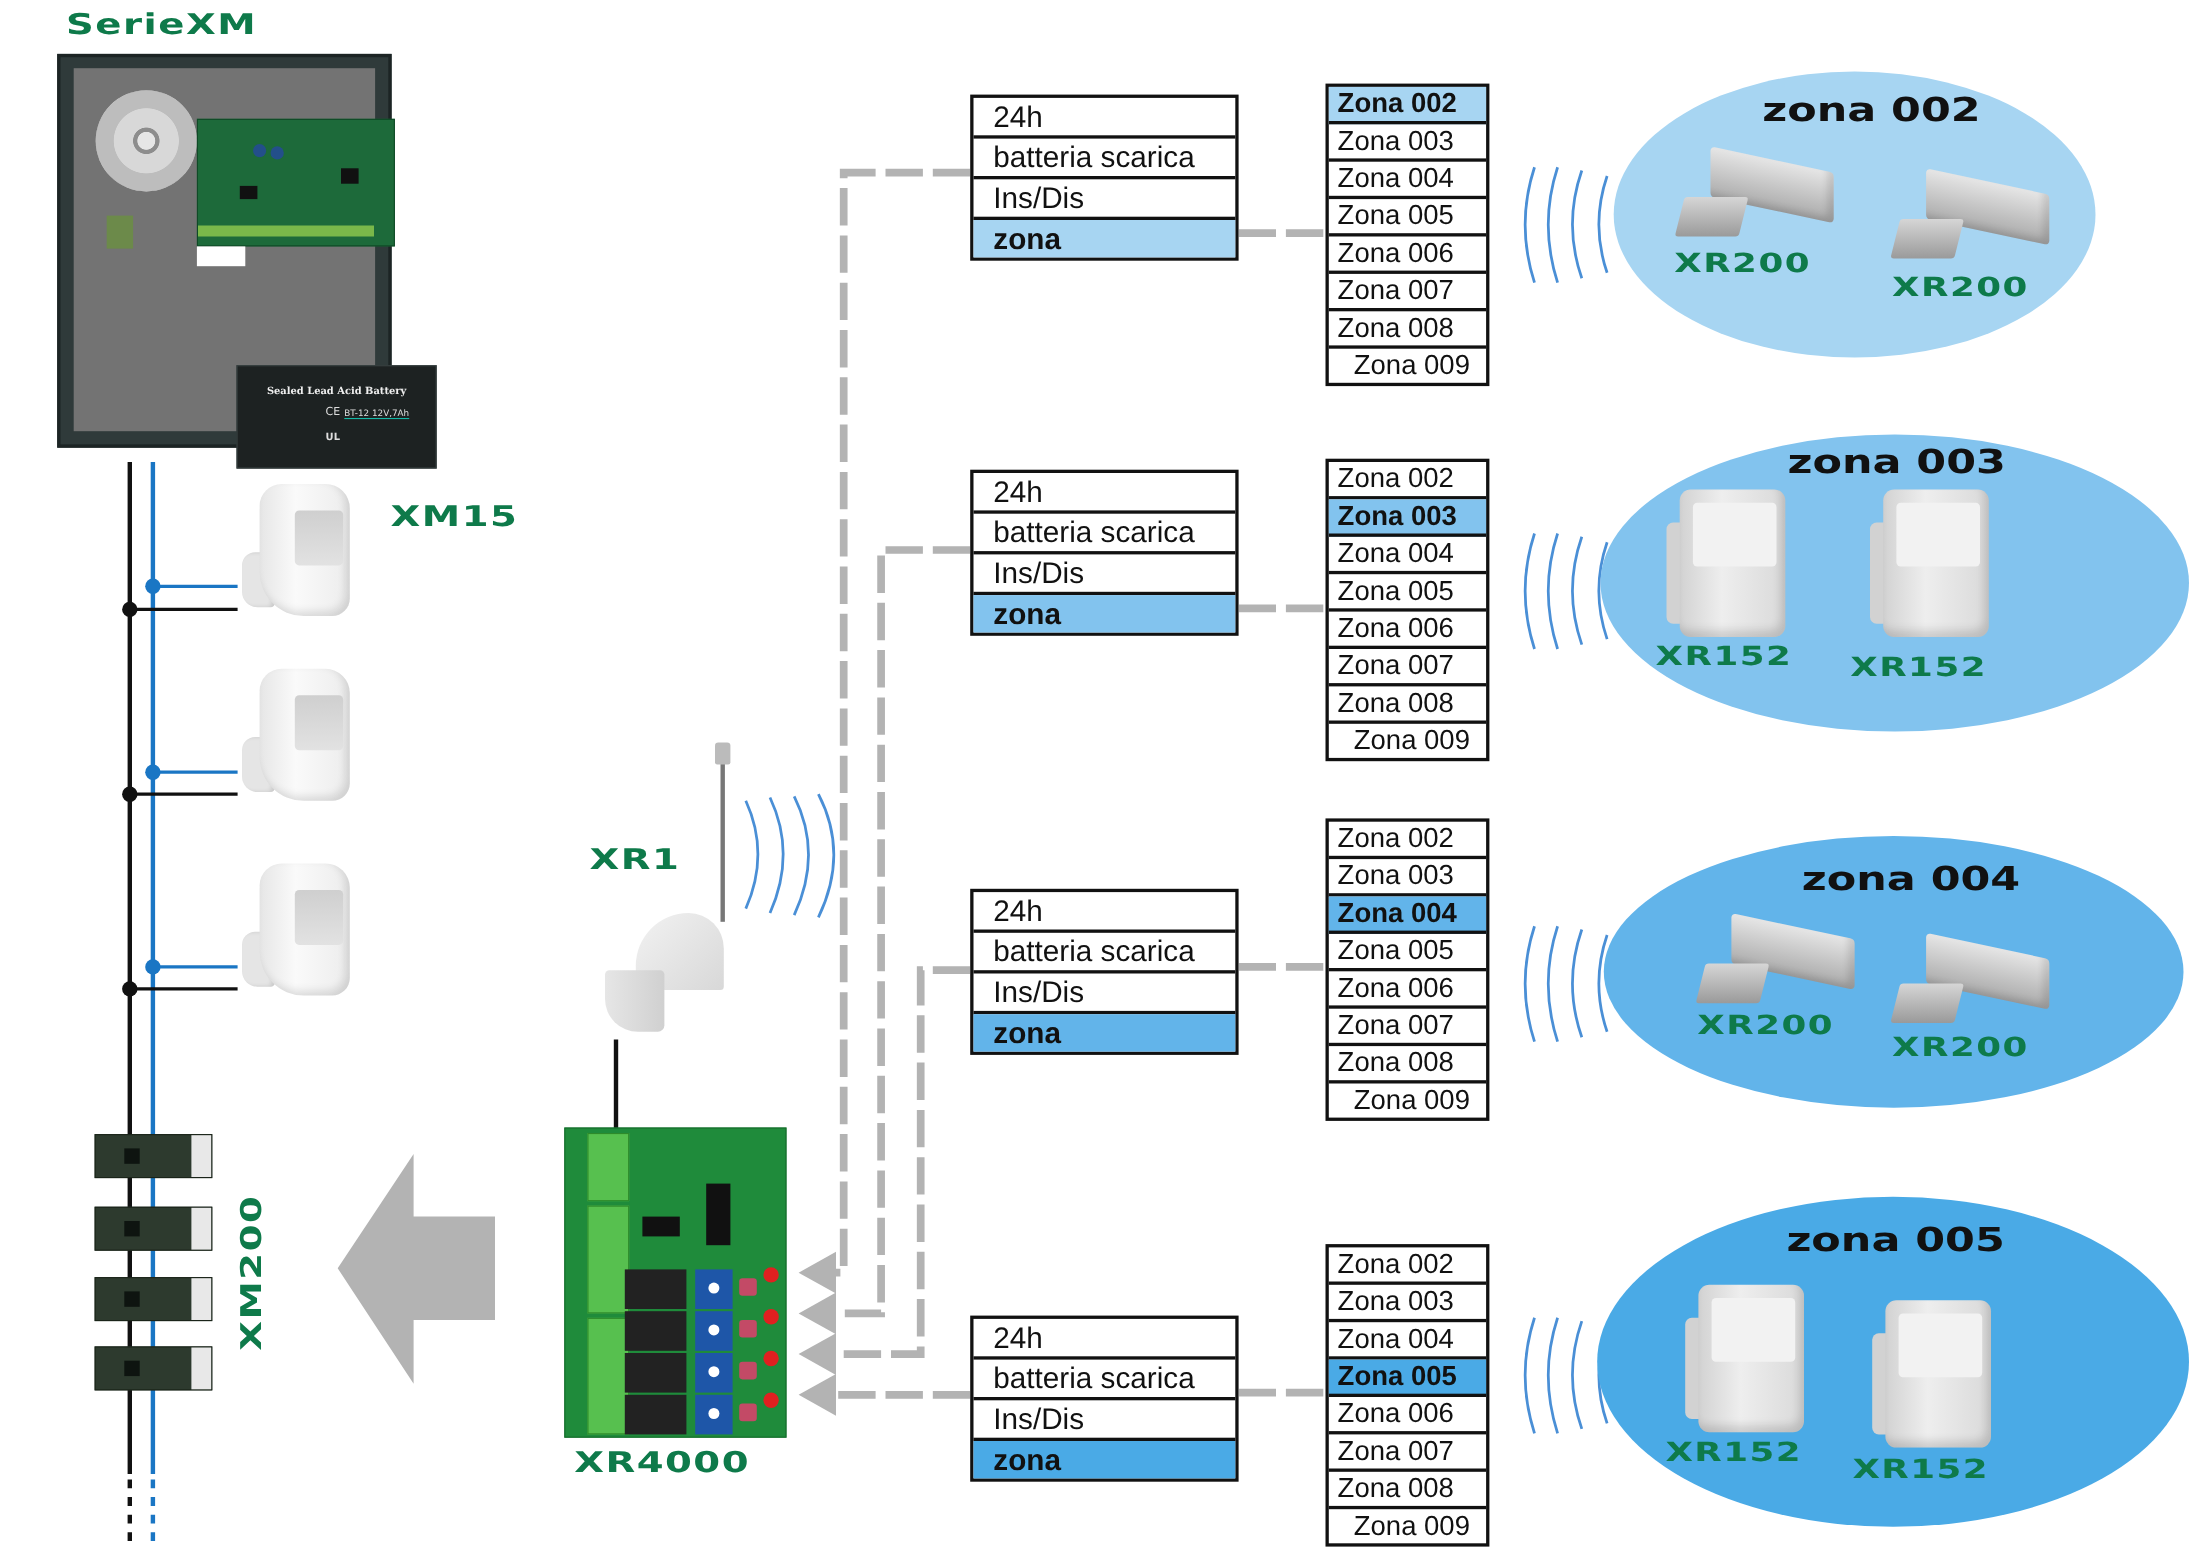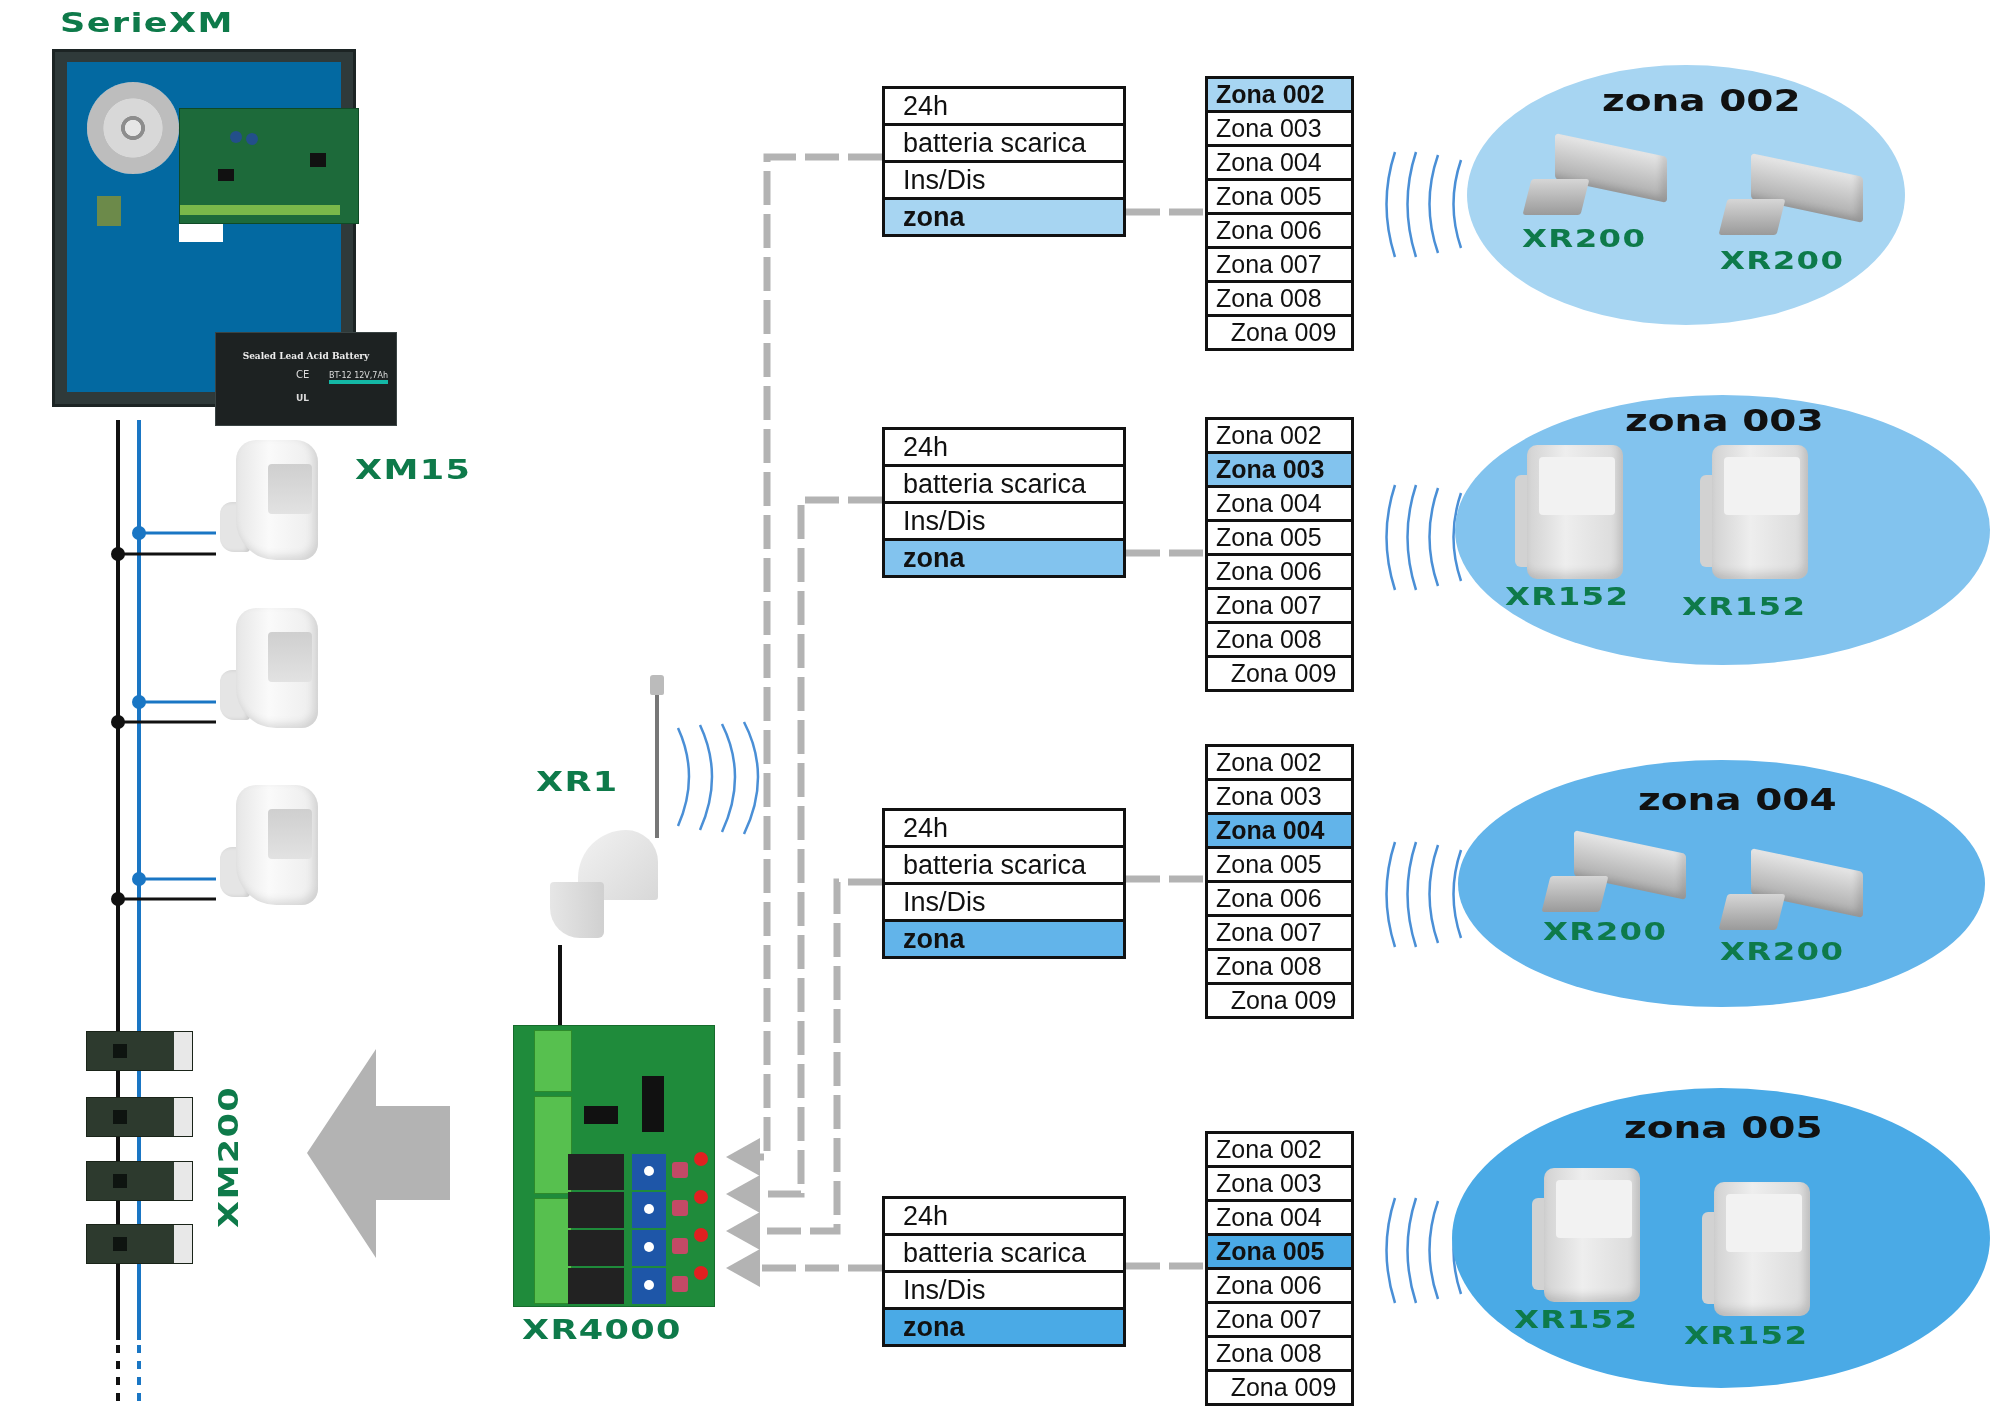--- a/index.html
+++ b/index.html
@@ -3,29 +3,29 @@
 <meta charset="utf-8">
 <style>
   html, body { margin:0; padding:0; background:#ffffff; }
   body { width:2007px; height:1417px; position:relative; overflow:hidden; font-family:"DejaVu Sans", sans-serif; }
   .abs { position:absolute; }
   .green-label { position:absolute; color:#0e7a4a; font-family:"DejaVu Sans", sans-serif; font-weight:900; letter-spacing:1px; white-space:nowrap; transform:scaleX(1.35); transform-origin:left center; }
   svg.layer { position:absolute; left:0; top:0; width:2007px; height:1417px; }
 
   
   .panel { left:52px; top:49px; width:304px; height:358px; background:#2f3a3a; border:3px solid #1c2424; box-sizing:border-box; }
-  .panel .inner { position:absolute; left:12px; top:10px; right:12px; bottom:12px; background:#0369a1; }
+  .panel .inner { position:absolute; left:12px; top:10px; right:12px; bottom:12px; background:#737373; }
   .torus { position:absolute; left:20px; top:20px; width:92px; height:92px; border-radius:50%; background:radial-gradient(circle,#e6e6e6 0 12%,#8d8d8d 13% 18%,#d8d8d8 19% 45%,#bdbdbd 46% 70%,#eee 71% 100%); }
   .pcb { position:absolute; left:112px; top:46px; width:178px; height:114px; background:#1d6a3a; border:1px solid #0f4a26; }
   .pcb .terms { position:absolute; left:0; right:18px; bottom:8px; height:10px; background:#7ab84a; }
   .pcb .cap { position:absolute; width:12px; height:12px; border-radius:50%; background:#234f8a; }
   .pcb .chip { position:absolute; background:#111; }
   .battery { position:absolute; left:148px; top:270px; width:180px; height:92px; background:#1d2222; border:1px solid #3a4444; }
   .battery .bt-title { position:absolute; left:0; right:0; top:18px; text-align:center; color:#eee; font-family:"DejaVu Serif", serif; font-size:9px; font-weight:bold; }
-  .battery .bt-model { position:absolute; right:8px; top:38px; color:#ddd; font-size:8px; border-bottom:4px solid #14b8a6; }
+  .battery .bt-model { position:absolute; right:24px; top:38px; color:#ddd; font-size:8px; border-bottom:1px solid #14b8a6; }
   .battery .bt-ce { position:absolute; left:80px; top:36px; color:#ddd; font-size:10px; }
   .battery .bt-ul { position:absolute; left:80px; top:60px; color:#ddd; font-size:9px; font-weight:bold; }
   .whitebox { position:absolute; left:112px; top:162px; width:44px; height:18px; background:#fff; }
   .termblock { position:absolute; left:30px; top:134px; width:24px; height:30px; background:#6c8a4a; }
 
   
   .pir { position:absolute; width:100px; height:120px; }
   .pir .base { position:absolute; left:0; top:62px; width:30px; height:50px; background:#e5e5e5; border-radius:12px 4px 4px 14px; box-shadow:inset -3px 0 4px rgba(0,0,0,.12); }
   .pir .body { position:absolute; left:16px; top:0; width:82px; height:120px; background:linear-gradient(90deg,#e6e6e6,#fafafa 40%,#ececec); border-radius:20px 22px 16px 40px; box-shadow:inset -4px -4px 8px rgba(0,0,0,.12); }
   .pir .lens { position:absolute; left:48px; top:24px; width:44px; height:50px; background:linear-gradient(#cfcfcf,#e2e2e2); border-radius:4px; }

